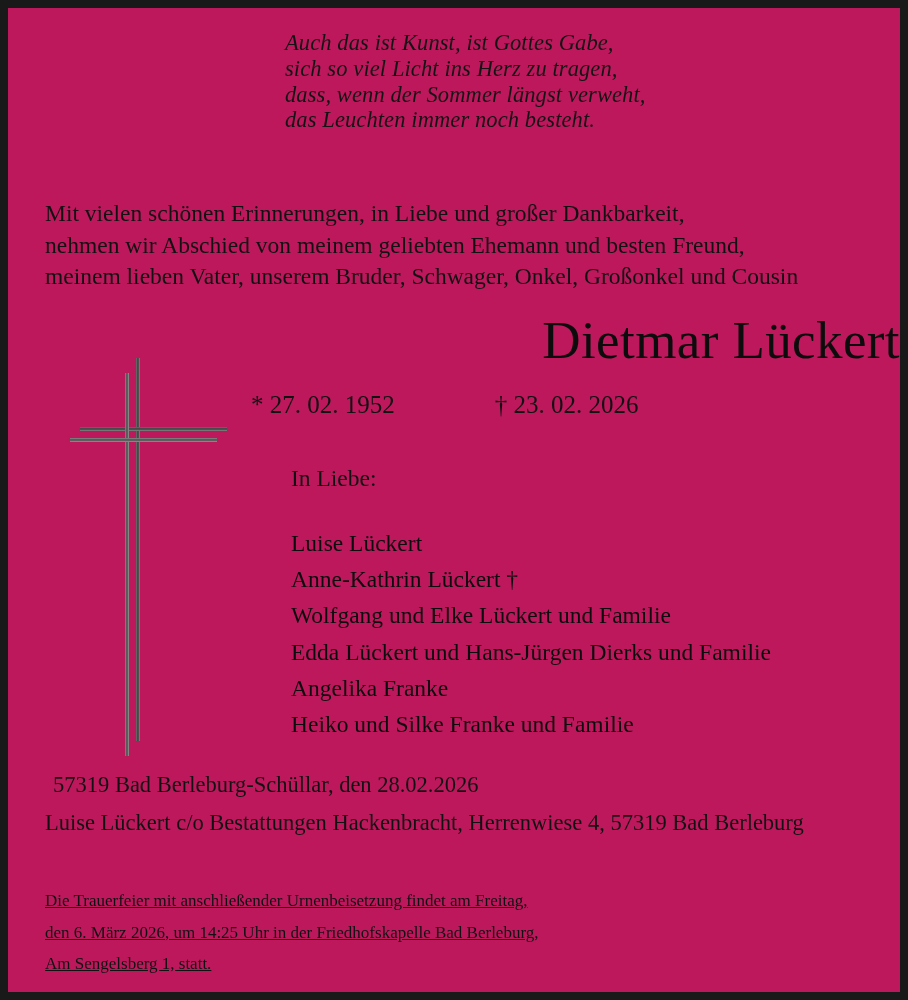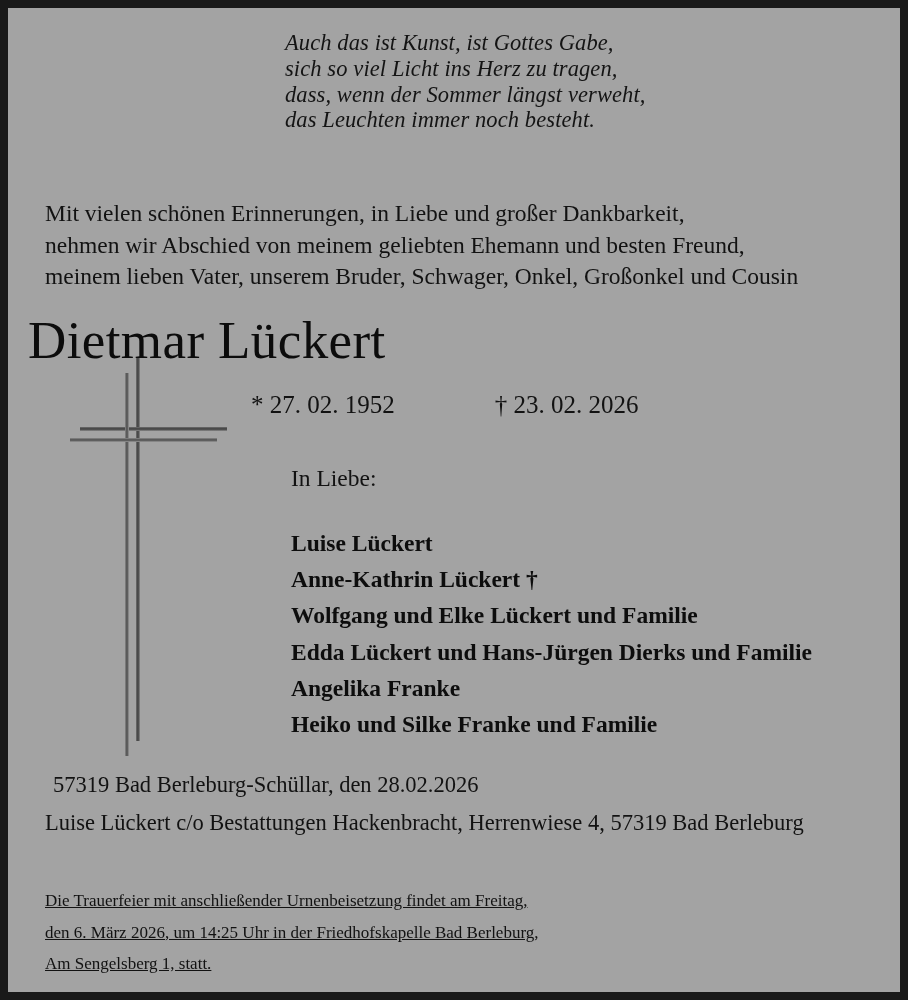--- a/index.html
+++ b/index.html
@@ -23,21 +23,21 @@
     background: #ffffff;
     border: 8px solid #191919;
     padding: 0;
     overflow: hidden;
   }
 
   .inner {
     position: relative;
     width: 100%;
     height: 100%;
-    background: #a3a3a3;
+    background: #be185d;
   }
 
   
   .poem {
     position: absolute;
     left: 277px;
     top: 22px;
     font-style: italic;
     font-size: 22.5px;
     line-height: 25.8px;
@@ -57,21 +57,21 @@
     color: #121212;
     white-space: nowrap;
   }
 
   
   .name {
     position: absolute;
     left: 0;
     right: 0;
     top: 303px;
-    text-align: left;
+    text-align: right;
     font-size: 53px;
     line-height: 58px;
     letter-spacing: 0.4px;
     color: #0c0c0c;
     padding-left: 20px;
   }
 
   
   .dates {
     position: absolute;
@@ -136,21 +136,21 @@
     font-size: 23.5px;
     line-height: 28px;
     color: #121212;
   }
   .mourners {
     position: absolute;
     left: 283px;
     top: 517px;
     font-size: 23.5px;
     line-height: 36.2px;
-    font-weight: bold;
+    font-weight: normal;
     color: #0d0d0d;
     white-space: nowrap;
   }
 
   
   .place-date {
     position: absolute;
     left: 37px;
     top: 762px;
     font-size: 22.5px;

